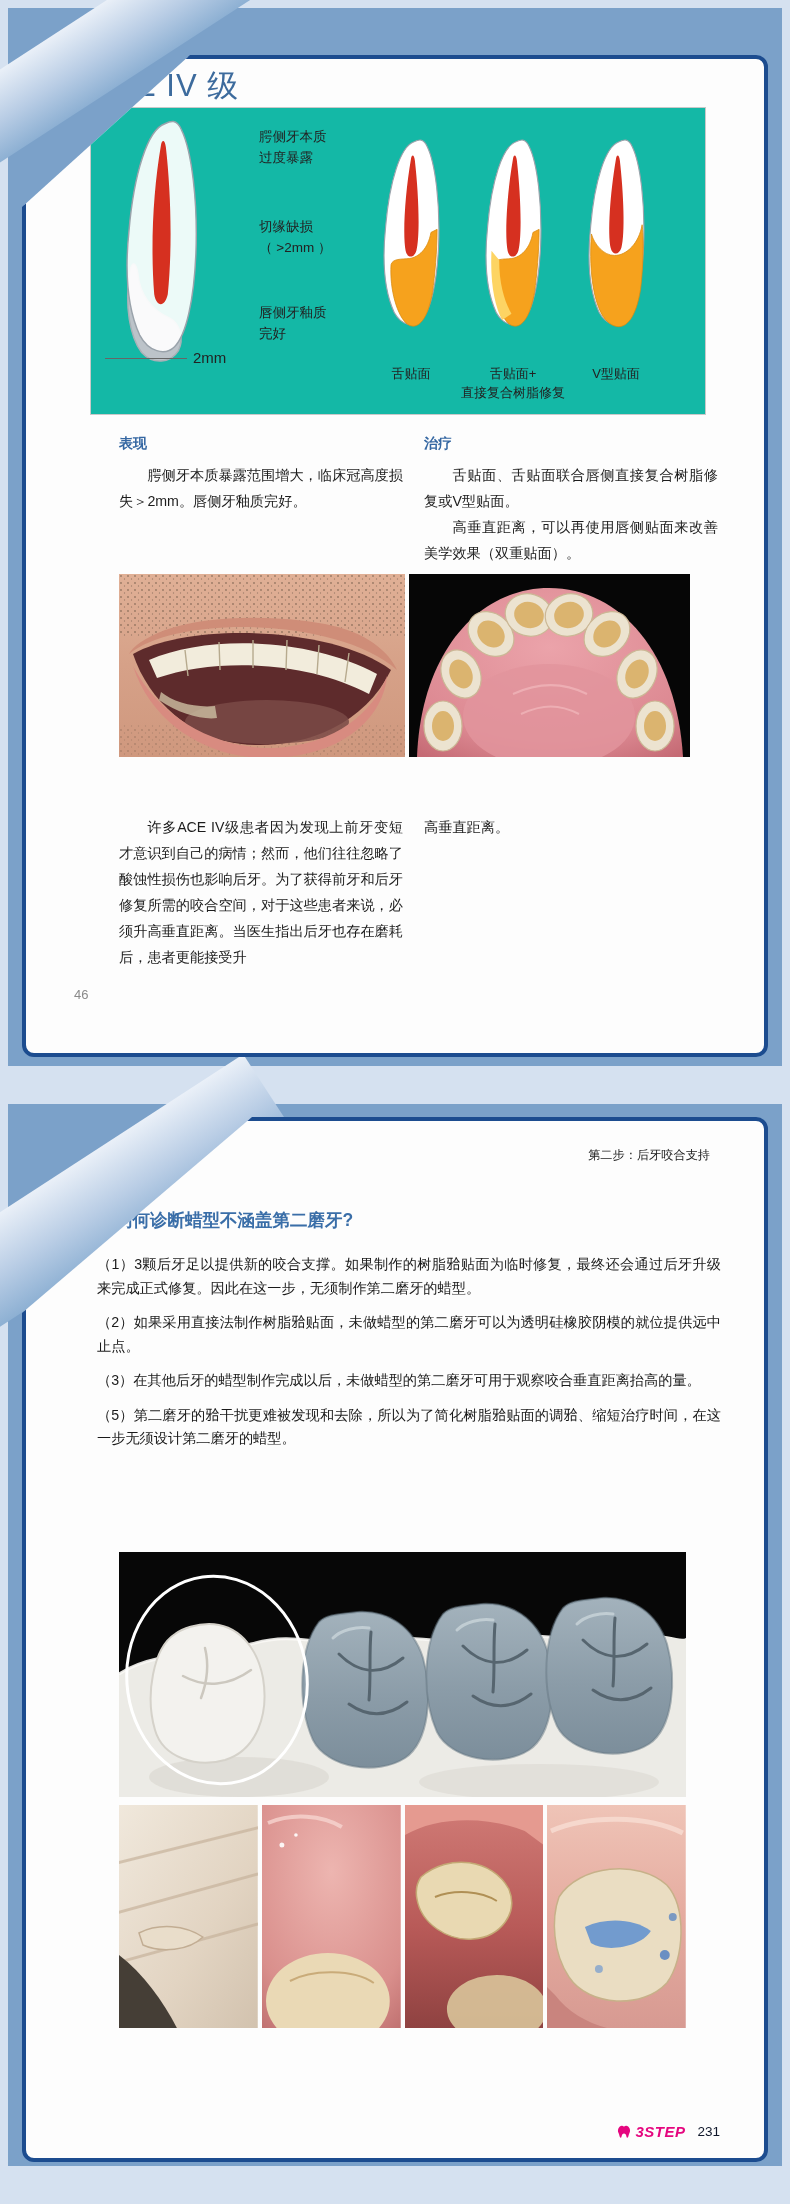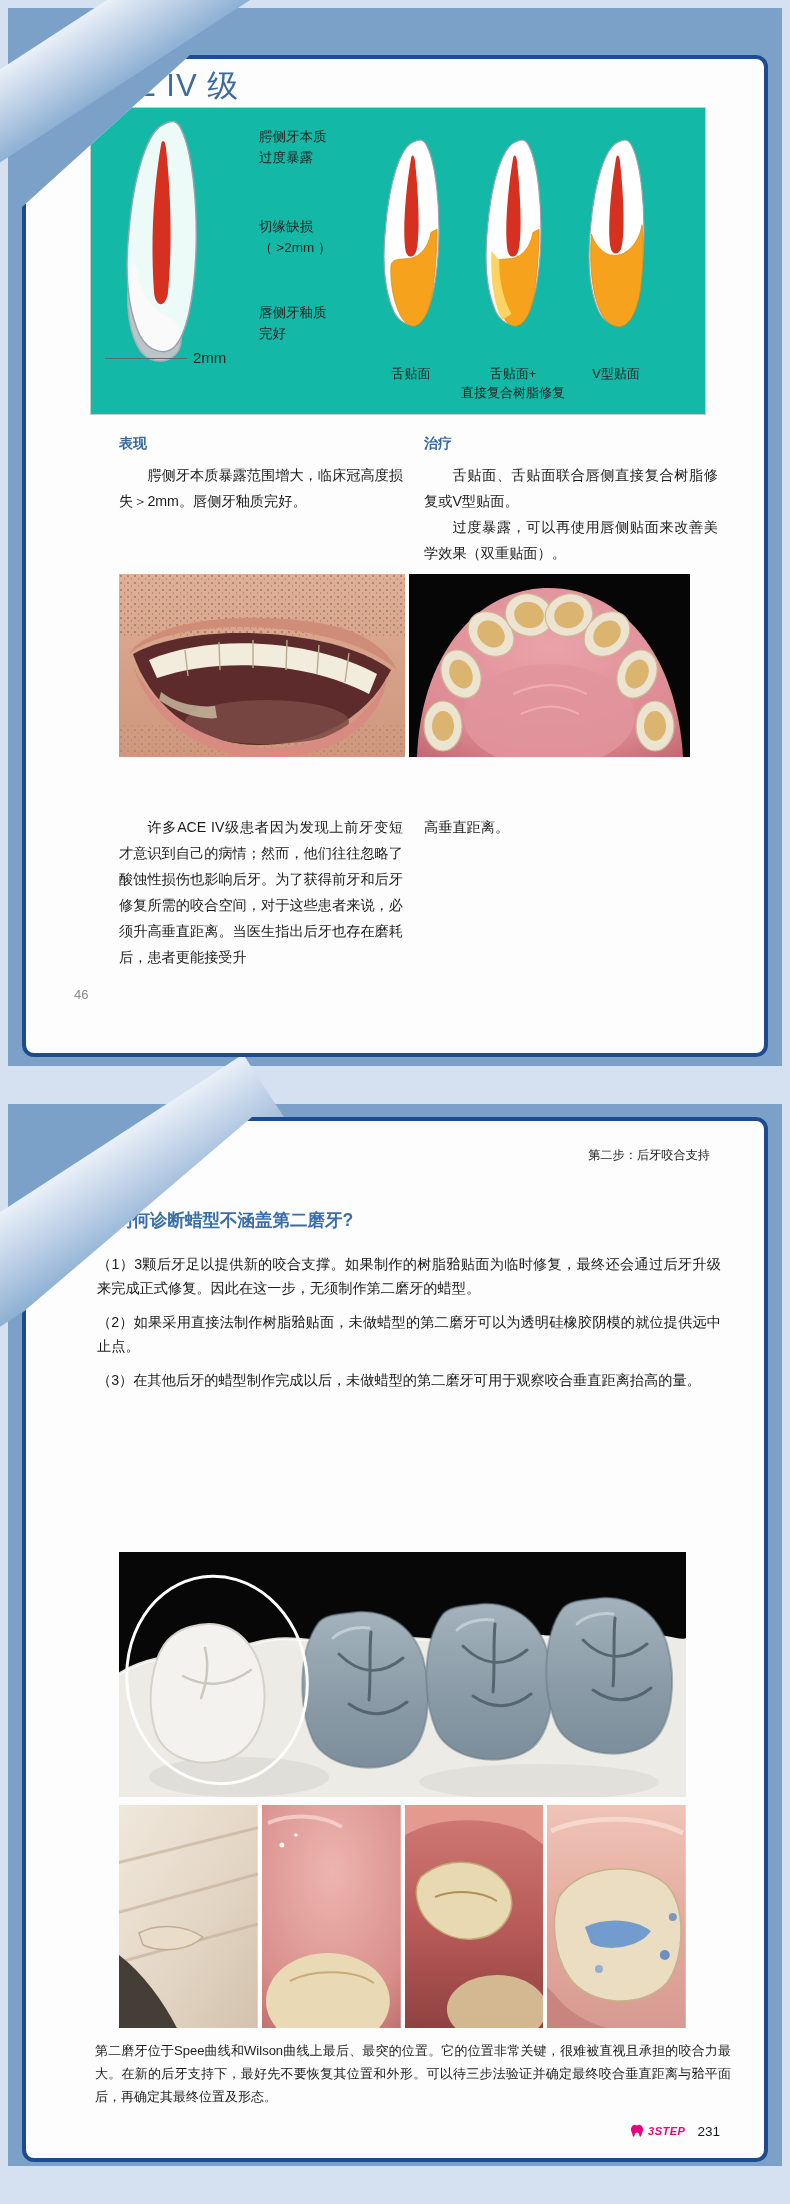--- a/index.html
+++ b/index.html
@@ -61,21 +61,21 @@
   .title-row{left:70px;top:84px;display:flex;align-items:center;}
   .title-bar{width:7px;height:30px;background:#2e5e9a;margin-right:12px;}
   .p2-title{font-size:17.5px;font-weight:bold;color:#3a6ea8;margin:0;line-height:30px;}
   .items{left:71px;top:132px;width:624px;}
   .item{font-size:14.2px;line-height:23.5px;color:#1a1a1a;margin:0 0 11px 0;text-align:justify;}
   .bigphoto{left:93px;top:431px;width:567px;height:245px;overflow:hidden;}
   .smallphotos{left:93px;top:684px;width:567px;height:223px;display:flex;gap:4px;}
   .smallphotos svg{flex:1;height:223px;}
   .caption{left:69px;top:918px;width:636px;font-size:13px;line-height:23px;color:#1c1c1c;text-align:justify;margin:0;}
   .footer{right:44px;top:1002px;display:flex;align-items:center;gap:12px;}
-  .logo{display:flex;align-items:center;gap:3px;font-size:11px;font-weight:bold;font-style:italic;color:#e5067f;letter-spacing:.5px;justify-content:center;}
+  .logo{display:flex;align-items:center;gap:3px;font-size:15px;font-weight:bold;font-style:italic;color:#e5067f;letter-spacing:.5px;justify-content:center;}
   .pagenum2{font-size:13.5px;color:#0f172a;font-style:normal;}
 </style>
 </head>
 <body>
 
 <div class="canvas">
 
   <div class="gap-band band-mid"></div>
   <div class="gap-band band-bottom"></div>
   <div class="corner-band b1"></div>
@@ -127,21 +127,21 @@
       <span class="opt-label ol3">V型贴面</span>
     </div>
 
     <div class="col c1a">
       <h3 class="colhead">表现</h3>
       <p class="bodyp indent">腭侧牙本质暴露范围增大，临床冠高度损失＞2mm。唇侧牙釉质完好。</p>
     </div>
     <div class="col c1b">
       <h3 class="colhead">治疗</h3>
       <p class="bodyp indent">舌贴面、舌贴面联合唇侧直接复合树脂修复或V型贴面。</p>
-      <p class="bodyp indent">过度暴露，可以再使用唇侧贴面来改善美学效果（双重贴面）。</p>
+      <p class="bodyp indent">高垂直距离，可以再使用唇侧贴面来改善美学效果（双重贴面）。</p>
     </div>
 
     <div class="photo ph1">
       <svg width="286" height="183" viewBox="0 0 286 183">
         <defs>
           <linearGradient id="skin" x1="0" y1="0" x2="0" y2="1">
             <stop offset="0" stop-color="#e0b096"></stop>
               <stop offset="0.5" stop-color="#d6a188"></stop>
               <stop offset="1" stop-color="#cf987e"></stop>
           </linearGradient>
@@ -211,20 +211,21 @@
 
     <div class="abs title-row">
       <span class="title-bar"></span>
       <h2 class="p2-title">为何诊断蜡型不涵盖第二磨牙?</h2>
     </div>
 
     <div class="abs items">
       <p class="item">（1）3颗后牙足以提供新的咬合支撑。如果制作的树脂𬌗贴面为临时修复，最终还会通过后牙升级来完成正式修复。因此在这一步，无须制作第二磨牙的蜡型。</p>
       <p class="item">（2）如果采用直接法制作树脂𬌗贴面，未做蜡型的第二磨牙可以为透明硅橡胶阴模的就位提供远中止点。</p>
       <p class="item">（3）在其他后牙的蜡型制作完成以后，未做蜡型的第二磨牙可用于观察咬合垂直距离抬高的量。</p>
+      <p class="item">（5）第二磨牙的𬌗干扰更难被发现和去除，所以为了简化树脂𬌗贴面的调𬌗、缩短治疗时间，在这一步无须设计第二磨牙的蜡型。</p>
     </div>
 
     <div class="abs bigphoto">
       <svg width="567" height="245" viewBox="0 0 567 245">
         <defs>
           <linearGradient id="gry" x1="0" y1="0" x2="0" y2="1">
             <stop offset="0" stop-color="#a3b2bc"></stop>
               <stop offset="0.55" stop-color="#8b9ca8"></stop>
               <stop offset="1" stop-color="#7c8e9b"></stop>
           </linearGradient>
@@ -303,21 +304,20 @@
         <path d="M4 26 C40 10 100 10 136 28" stroke="#f7ddd3" stroke-width="5" fill="none" opacity="0.8"></path>
         <path d="M12 92 C32 60 92 54 120 80 C140 102 138 154 120 178 C96 204 42 202 22 172 C6 148 4 114 12 92 Z" fill="#eaddc2" stroke="#c7b189" stroke-width="1.5"></path>
         <path d="M38 122 C60 112 88 114 104 126 C94 142 60 148 44 138 Z" fill="#5d8fd0" opacity="0.85"></path>
         <circle cx="118" cy="150" r="5" fill="#4a7cc2" opacity="0.8"></circle>
           <circle cx="126" cy="112" r="4" fill="#4a7cc2" opacity="0.7"></circle>
         <circle cx="52" cy="164" r="4" fill="#5d8fd0" opacity="0.6"></circle>
         <path d="M8 190 C20 206 40 218 60 223 L0 223 L0 182 Z" fill="#c9847e"></path>
       </svg>
     </div>
 
-    <p class="abs caption">第二磨牙位于Spee曲线和Wilson曲线上最后、最突的位置。它的位置非常关键，很难被直视且承担的咬合力最大。在新的后牙支持下，最好先不要恢复其位置和外形。可以待三步法验证并确定最终咬合垂直距离与𬌗平面后，再确定其最终位置及形态。</p>
 
     <div class="abs footer">
       <span class="logo">
         <svg width="16" height="16" viewBox="0 0 18 18">
           <path d="M4 3 C2 5 1.6 8 3 10.5 C4 12.5 4 15.5 5.2 15.5 C6.4 15.5 6.2 12.5 7.2 11.4 C8.2 10.4 9.8 10.4 10.8 11.4 C11.8 12.5 11.6 15.5 12.8 15.5 C14 15.5 14 12.5 15 10.5 C16.4 8 16 5 14 3 C12 1.2 10 2 9 3 C8 2 6 1.2 4 3 Z" fill="#e5067f"></path>
         </svg>
         <span>3STEP</span>
       </span>
       <span class="pagenum2">231</span>
     </div>

